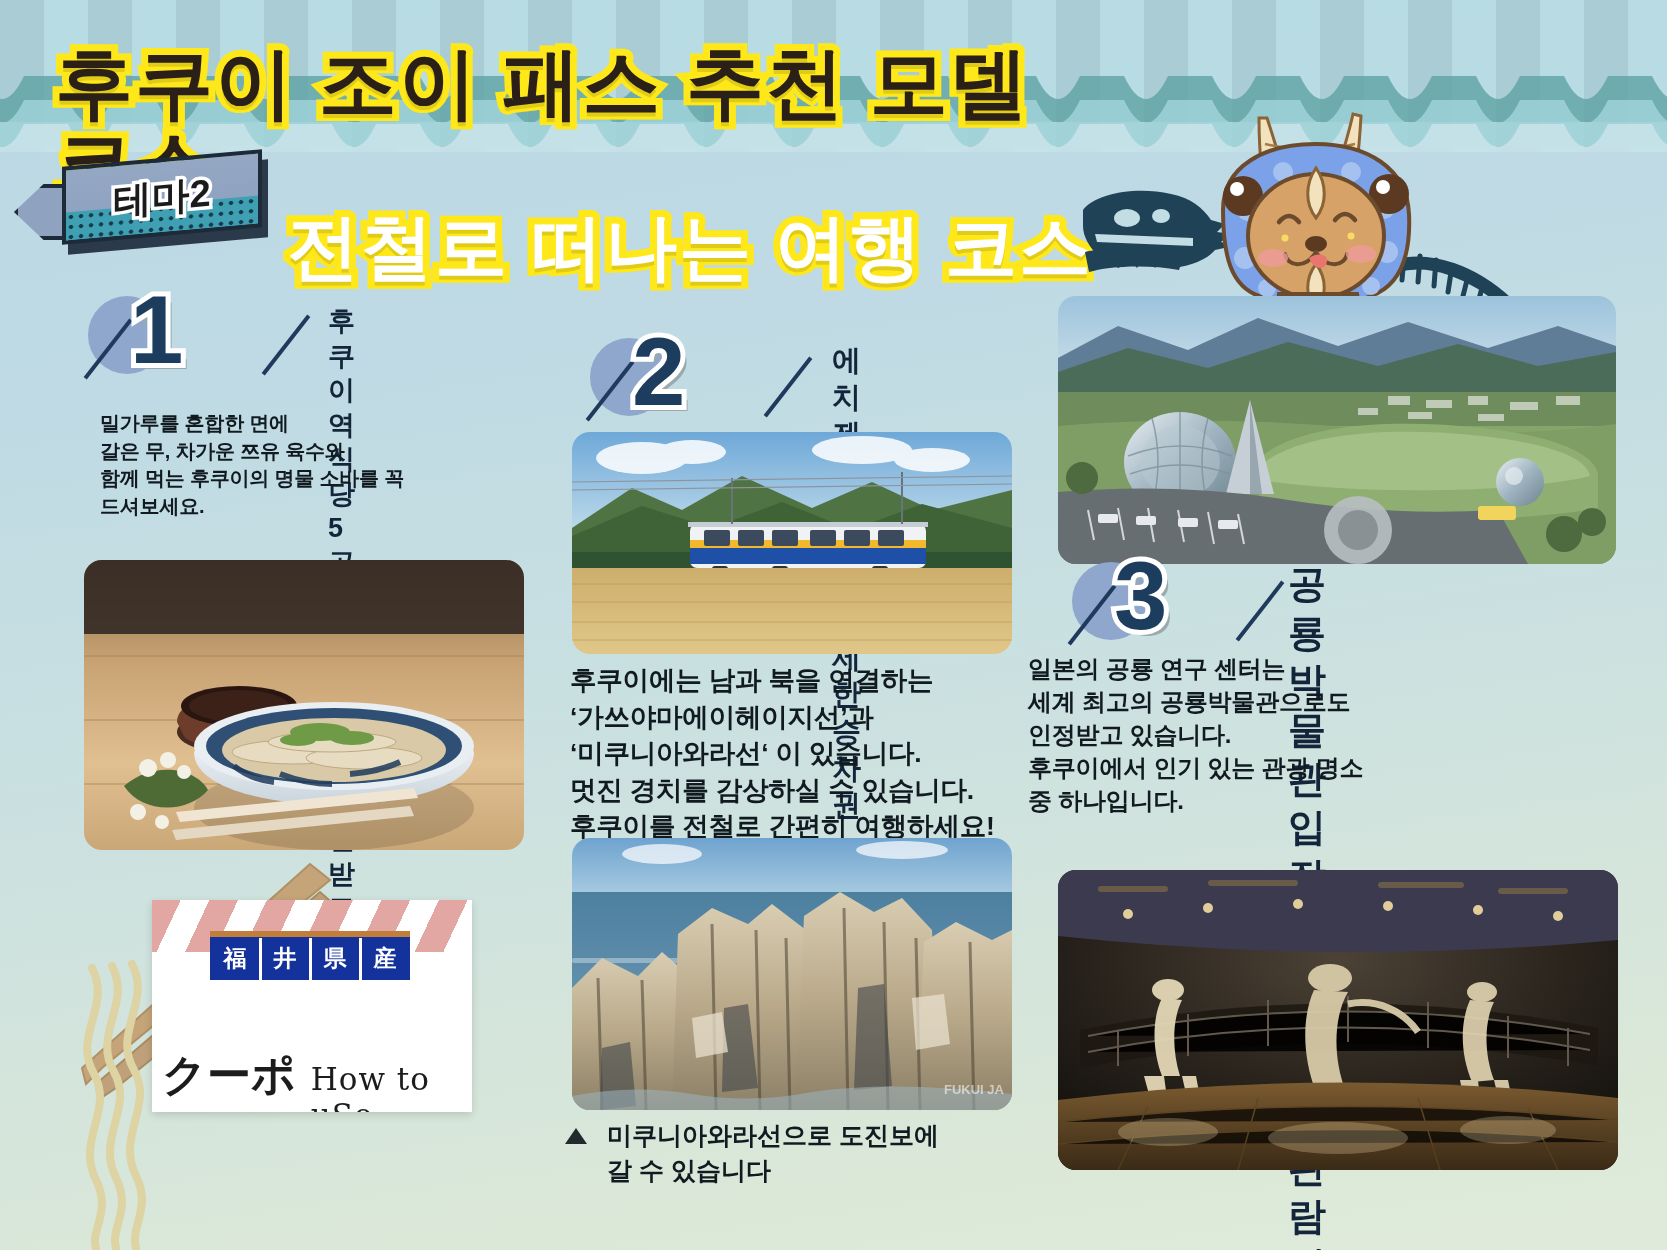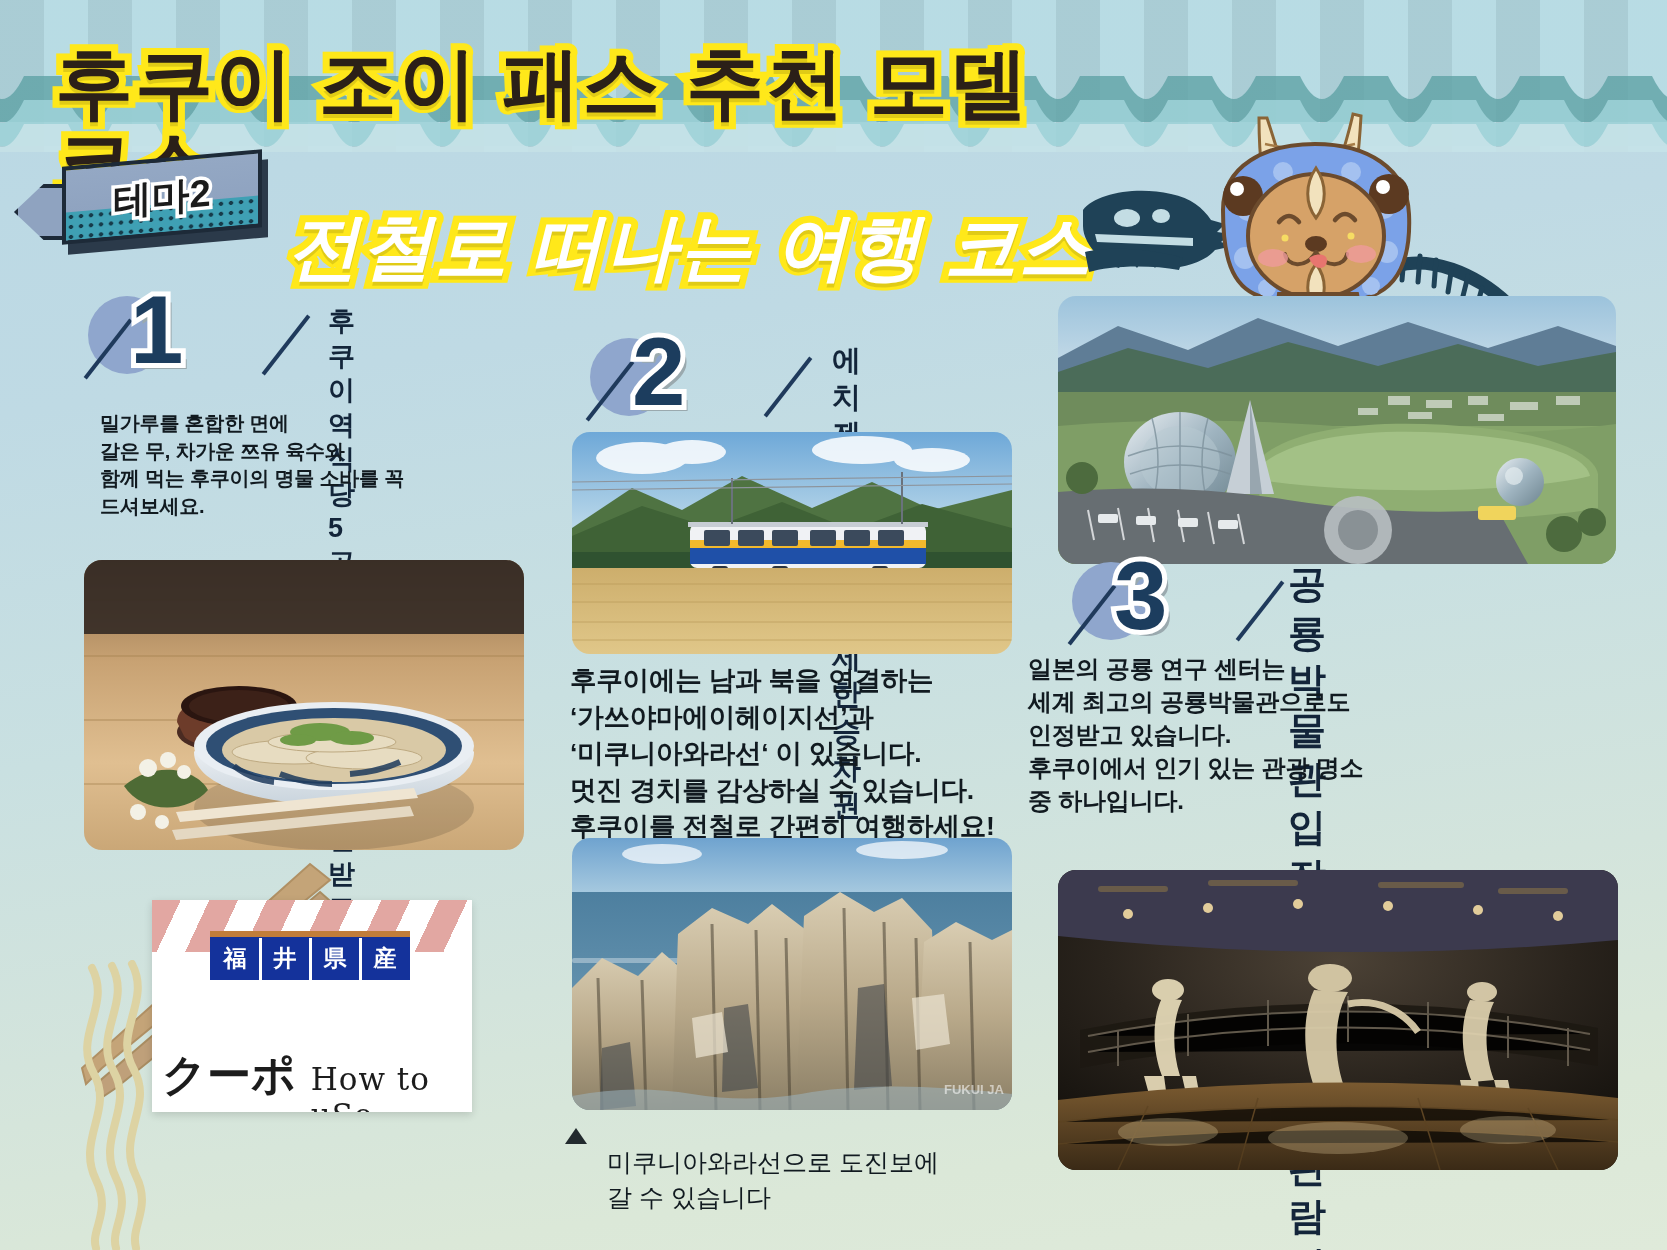--- a/index.html
+++ b/index.html
@@ -33,21 +33,21 @@
   .ttl {
     font-weight: 900;
     letter-spacing: 2px;
     line-height: 1.02;
     color: #2b2018;
     -webkit-text-stroke: 14px #ffe81a;
     paint-order: stroke fill;
     text-shadow: 0 4px 0 rgba(0,0,0,.12);
   }
   #title-main { font-size: 78px; }
-  #title-sub  { font-size: 72px; color: #ffffff; -webkit-text-stroke: 14px #ffe81a; margin-left: 232px; margin-top: 8px; font-style: italic;}
+  #title-sub  { font-size: 72px; color: #ffffff; -webkit-text-stroke: 14px #ffe81a; margin-left: 232px; margin-top: 8px;}
 
   
   #ribbon {
     position: absolute; left: 62px; top: 158px; width: 210px; height: 90px;
   }
   #ribbon .rb-shadow{
     position:absolute; left:6px; top:10px; width:200px; height:78px;
     background:#2b3a4a; transform: skewY(-5deg);
   }
   #ribbon .rb-body{
@@ -150,23 +150,22 @@
   #noodles { position:absolute; left:56px; top:960px; width:130px; height:290px; }
 
   
   #cliff-caption { position:absolute; left:565px; top:1118px; width:470px; }
   #cliff-caption .tri {
     position:absolute; left:0; top:10px; width:0; height:0;
     border-left:11px solid transparent; border-right:11px solid transparent;
     border-bottom:16px solid #222a2e;
   }
   #cliff-caption .cap {
-    margin-left:42px; font-weight:400; font-size:25px; color:#111a20; line-height:1.4;
+    margin-left:42px; font-weight:700; font-size:25px; color:#111a20; line-height:1.4;
     white-space:pre-line;
-    margin-top:27px;
   }
 </style>
 </head>
 <body>
 
 <div id="topband">
   <div class="stripes"></div>
 
   <div class="scallop" style="top:76px">
     <svg viewBox="0 0 1720 46" preserveAspectRatio="none">

